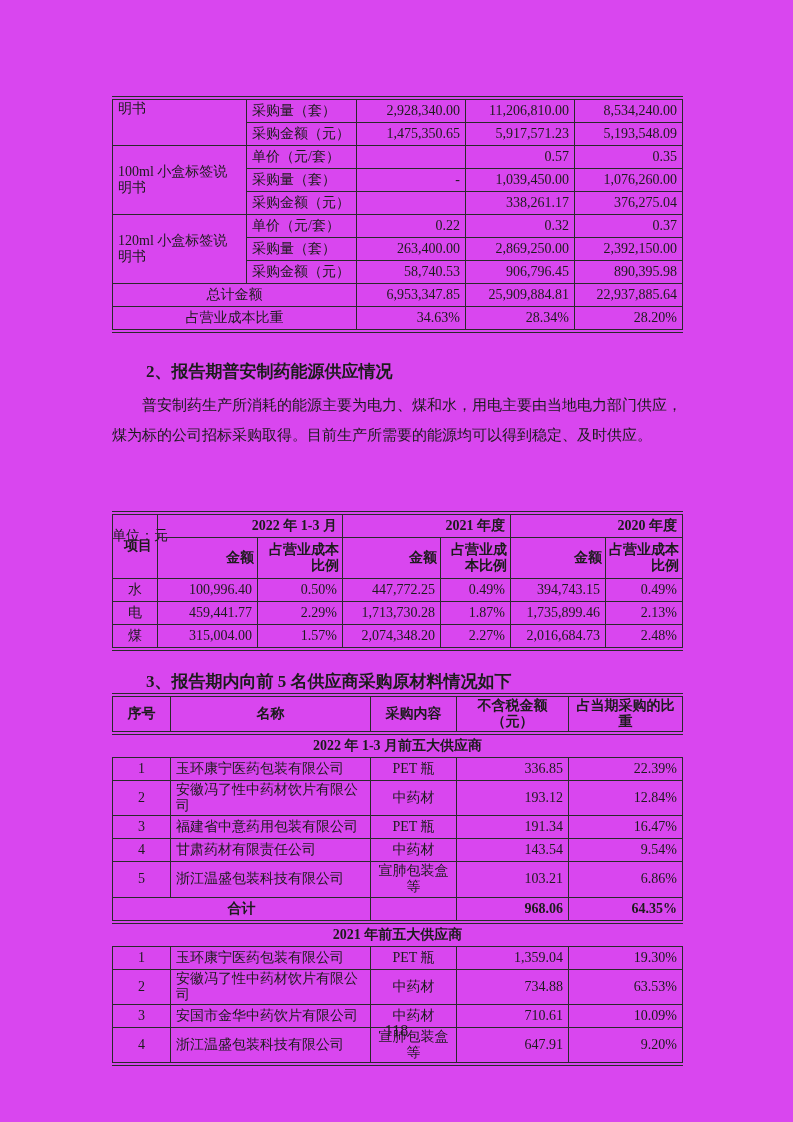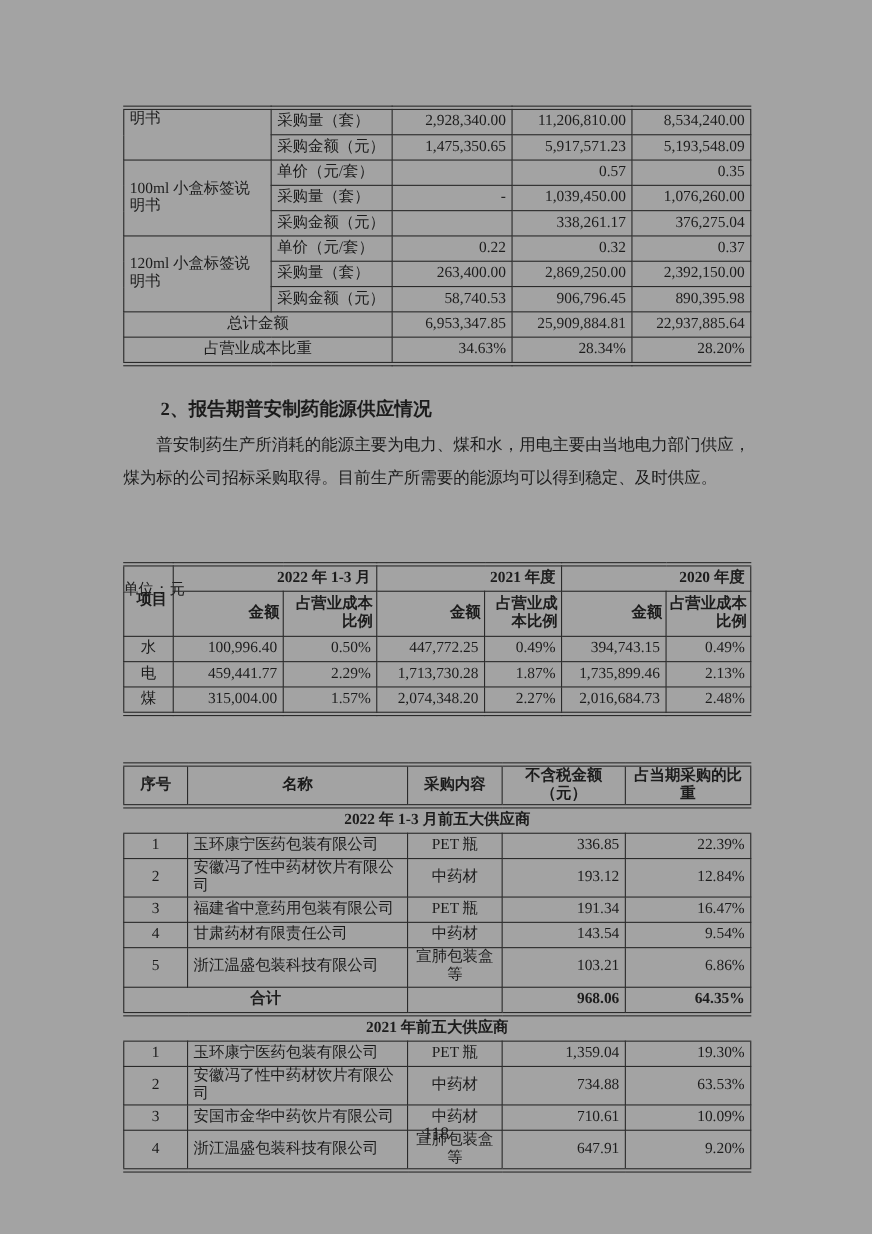--- a/index.html
+++ b/index.html
@@ -1,17 +1,17 @@
 <!DOCTYPE html>
 <html><head>
 <meta charset="utf-8">
 <style>
   html,body{margin:0;padding:0;background:#ffffff;}
   .page{
-    position:relative;width:793px;height:1122px;background:#a3a3a3;
+    position:relative;width:793px;height:1122px;background:#d946ef;
     font-family:"Liberation Serif","DejaVu Serif",serif;color:#1c1c1c;
     overflow:hidden;
   }
   .abs{position:absolute;left:112px;width:570px;}
 
   
   table.t{border-collapse:collapse;table-layout:fixed;width:570px;font-size:14px;color:#1c1c1c;}
   table.t td,table.t th{
     border:1px solid #2a2a2a;height:20px;padding:1px 5px;
     line-height:1.15;overflow:hidden;font-weight:normal;white-space:normal;
@@ -179,20 +179,21 @@
           <td class="r">315,004.00</td>
           <td class="r">1.57%</td>
           <td class="r">2,074,348.20</td>
           <td class="r">2.27%</td>
           <td class="r">2,016,684.73</td>
           <td class="r">2.48%</td>
         </tr>
       </tbody>
   </table>
 
+  <h3 class="hd abs" style="top:658px;">3、报告期内向前 5 名供应商采购原材料情况如下</h3>
 
   <table class="t t3 abs" style="top:693px;">
     <colgroup>
       <col style="width:58px">
         <col style="width:200px">
         <col style="width:86px">
       <col style="width:112px">
         <col style="width:114px">
     </colgroup>
     <thead id="t3-head">

